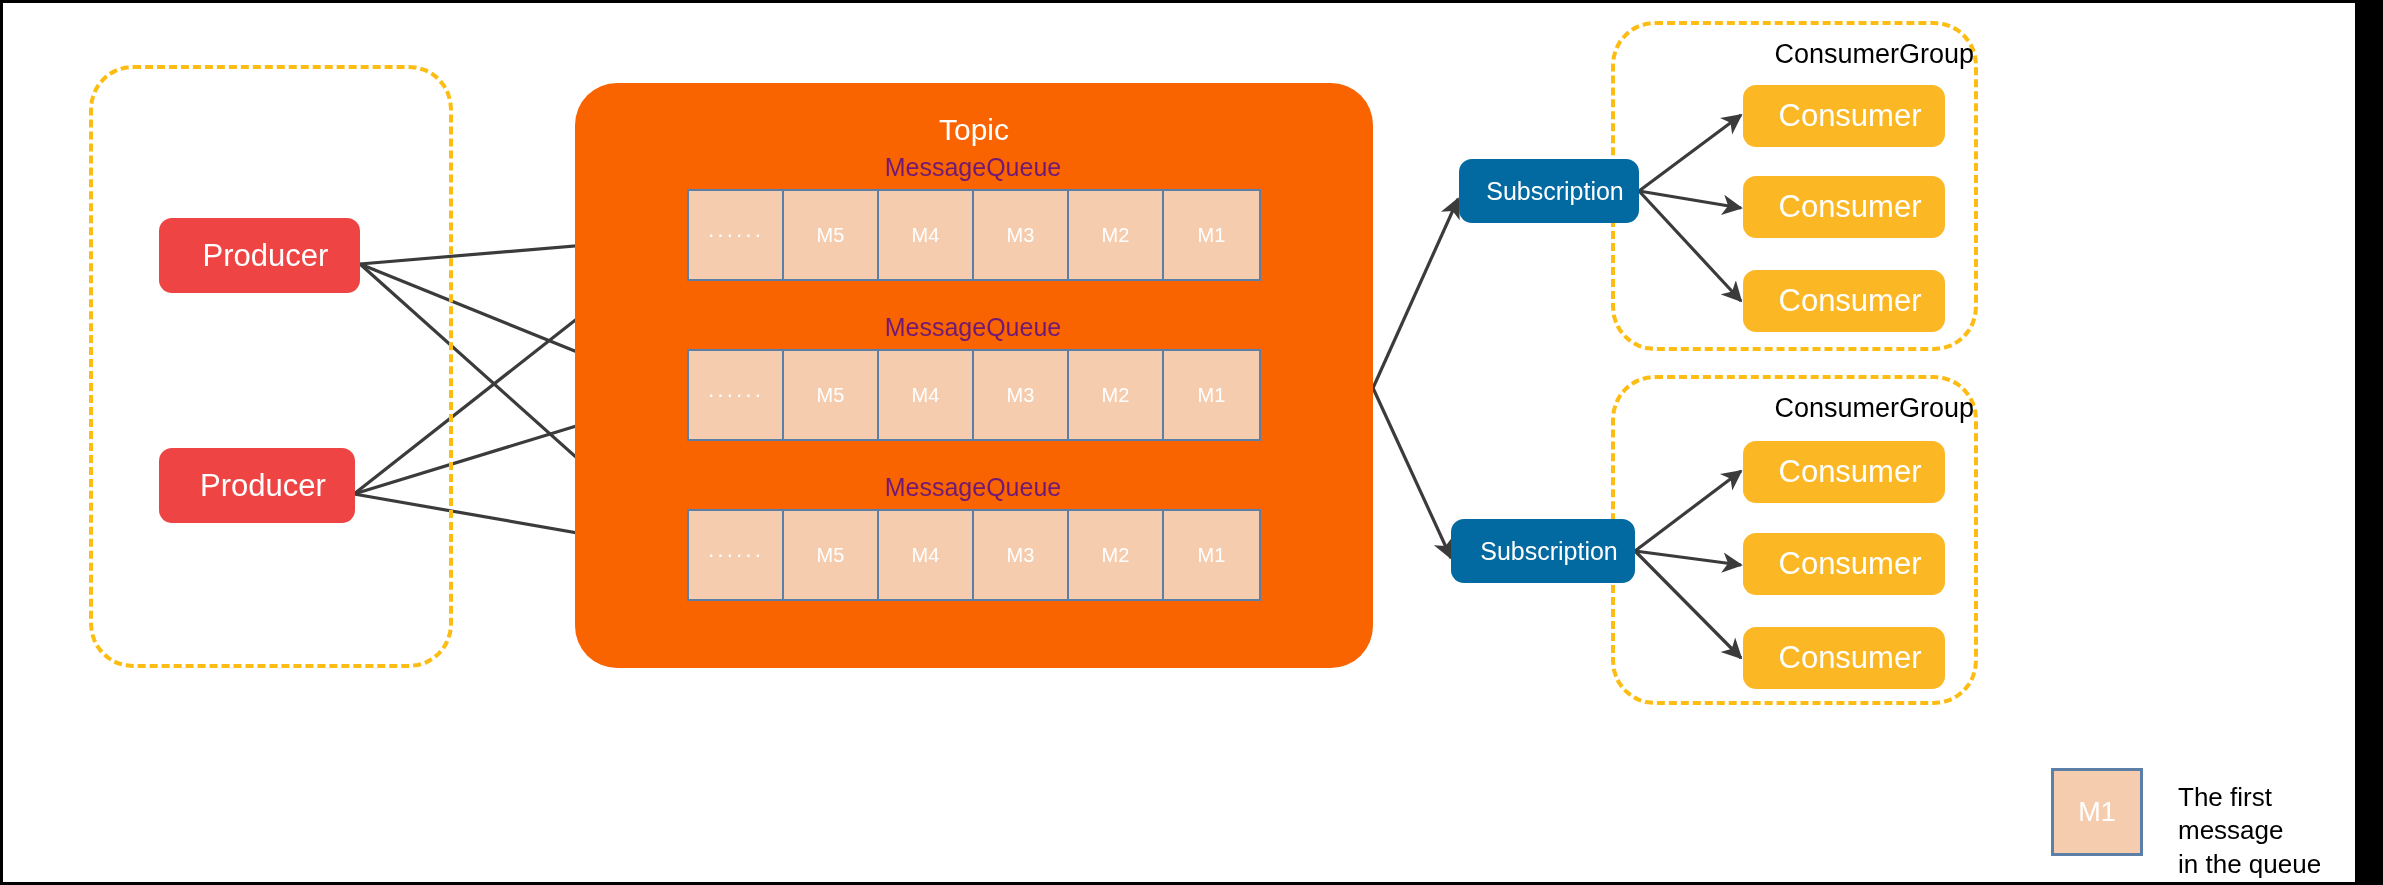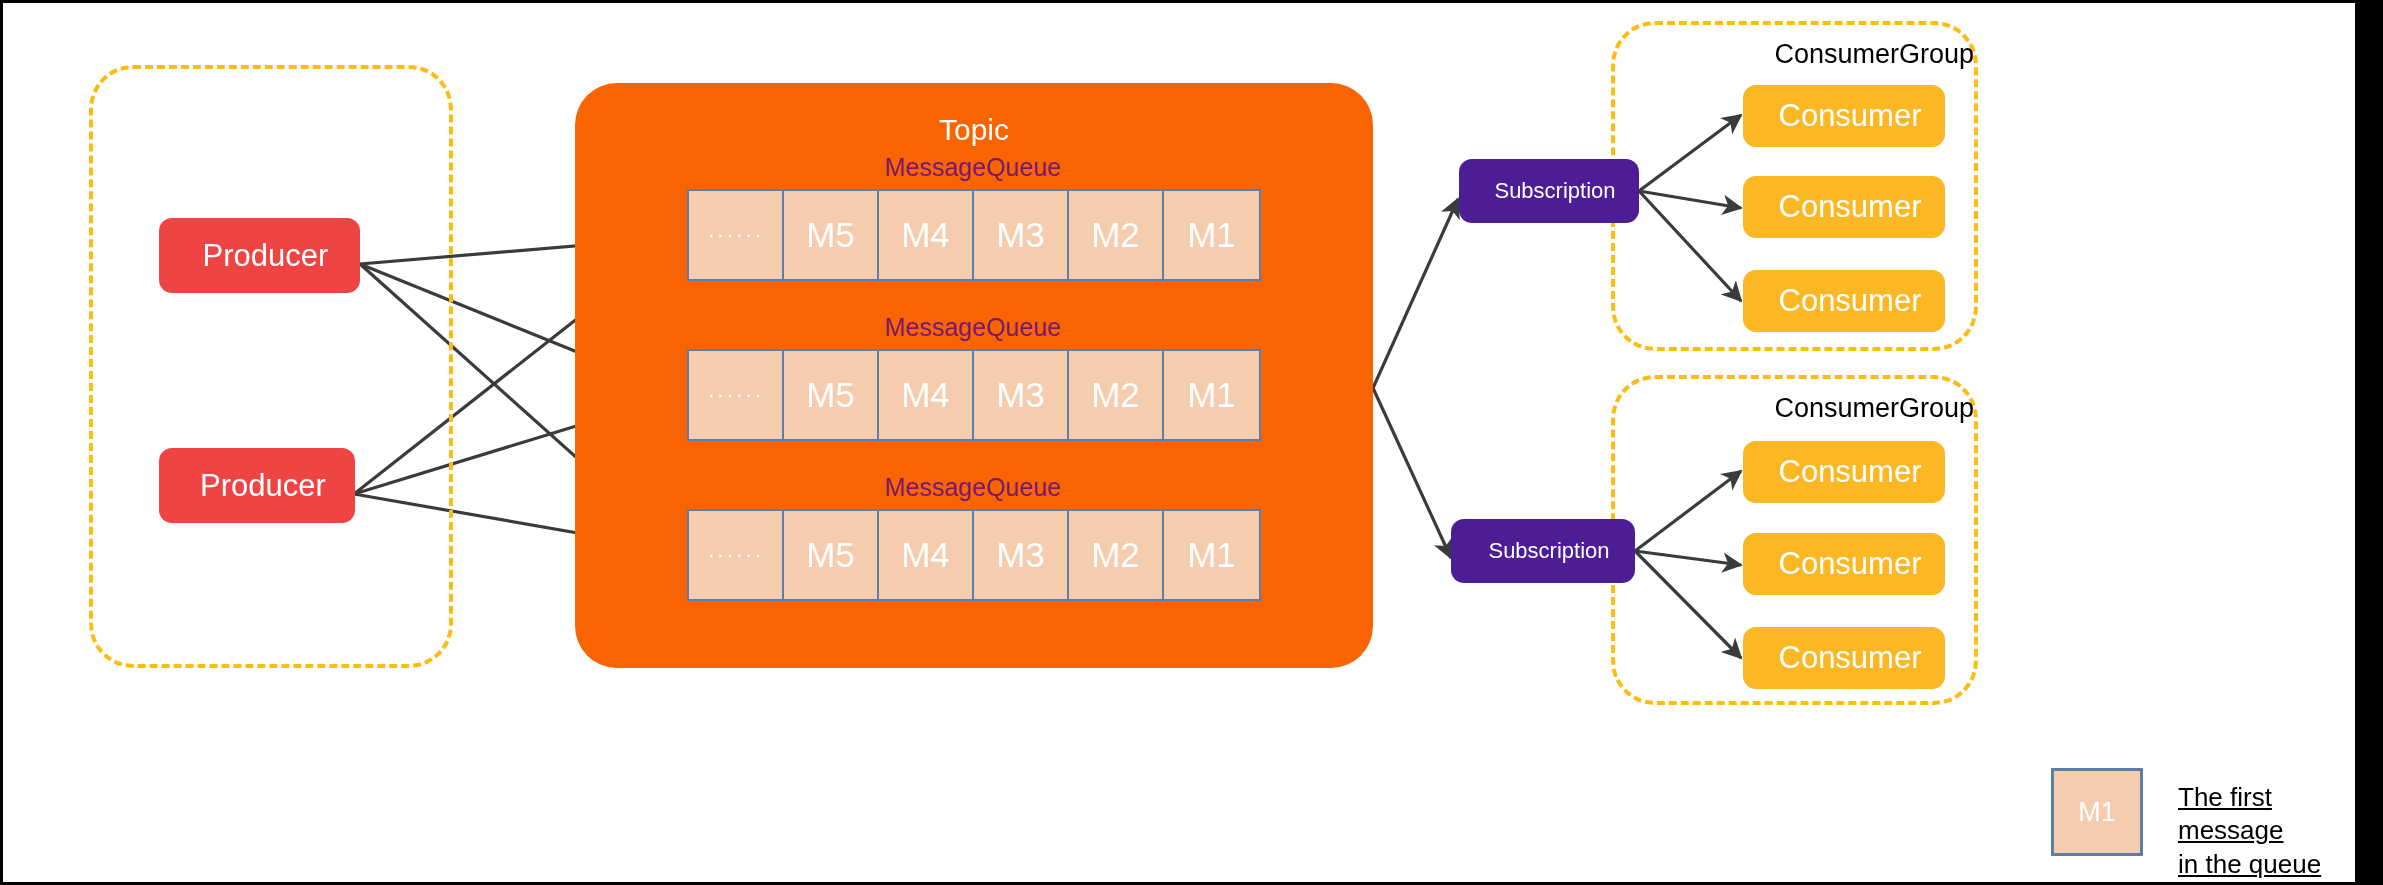--- a/index.html
+++ b/index.html
@@ -49,21 +49,21 @@
     align-items: center;
     justify-content: center;
     border-radius: 13px;
     box-sizing: border-box;
     color: #ffffff;
     font-family: "Liberation Sans", sans-serif;
     padding-left: 12px;
   }
   .node.producer   { background: #ef4444; font-size: 31px; }
   .node.consumer   { background: #FCB724; font-size: 31px; }
-  .node.subscription { background: #4c1d95; font-size: 22px; text-align: center; }
+  .node.subscription { background: #0369a1; font-size: 25px; text-align: center; }
 
   
   .topic {
     position: absolute;
     background: #FA6400;
     border-radius: 42px;
     box-sizing: border-box;
   }
   .topic-title {
     position: absolute;
@@ -98,21 +98,21 @@
   .mq-cell {
     width: 95px;
     height: 88px;
     background: #F6CCAE;
     border-right: 2px solid #5B7FA6;
     box-sizing: border-box;
     display: flex;
     align-items: center;
     justify-content: center;
     color: #ffffff;
-    font-size: 35px;
+    font-size: 20px;
     font-family: "Liberation Sans", sans-serif;
   }
   .mq-cell:last-child { border-right: none; }
   .mq-cell.ellipsis { font-size: 22px; letter-spacing: 2px; }
 
   
   .legend-swatch {
     position: absolute;
     width: 92px;
     height: 88px;
@@ -252,18 +252,18 @@
   <div class="node consumer" style="left:1740px; top:530px; width:202px; height:62px;">
     <span>Consumer</span>
   </div>
   <div class="node consumer" style="left:1740px; top:624px; width:202px; height:62px;">
     <span>Consumer</span>
   </div>
 
   <div class="legend-swatch" style="left:2048px; top:765px;">
     <span>M1</span>
   </div>
-  <div class="legend-text" style="left:2175px; top:778px; width:200px;text-decoration:underline;">The first message
+  <div class="legend-text" style="left:2175px; top:778px; width:200px;">The first message
 in the queue</div>
 
   <div class="right-black-band" style="left:2352px; top:0px; width:31px; height:885px;"></div>
 
 </div>
 
 </body></html>

